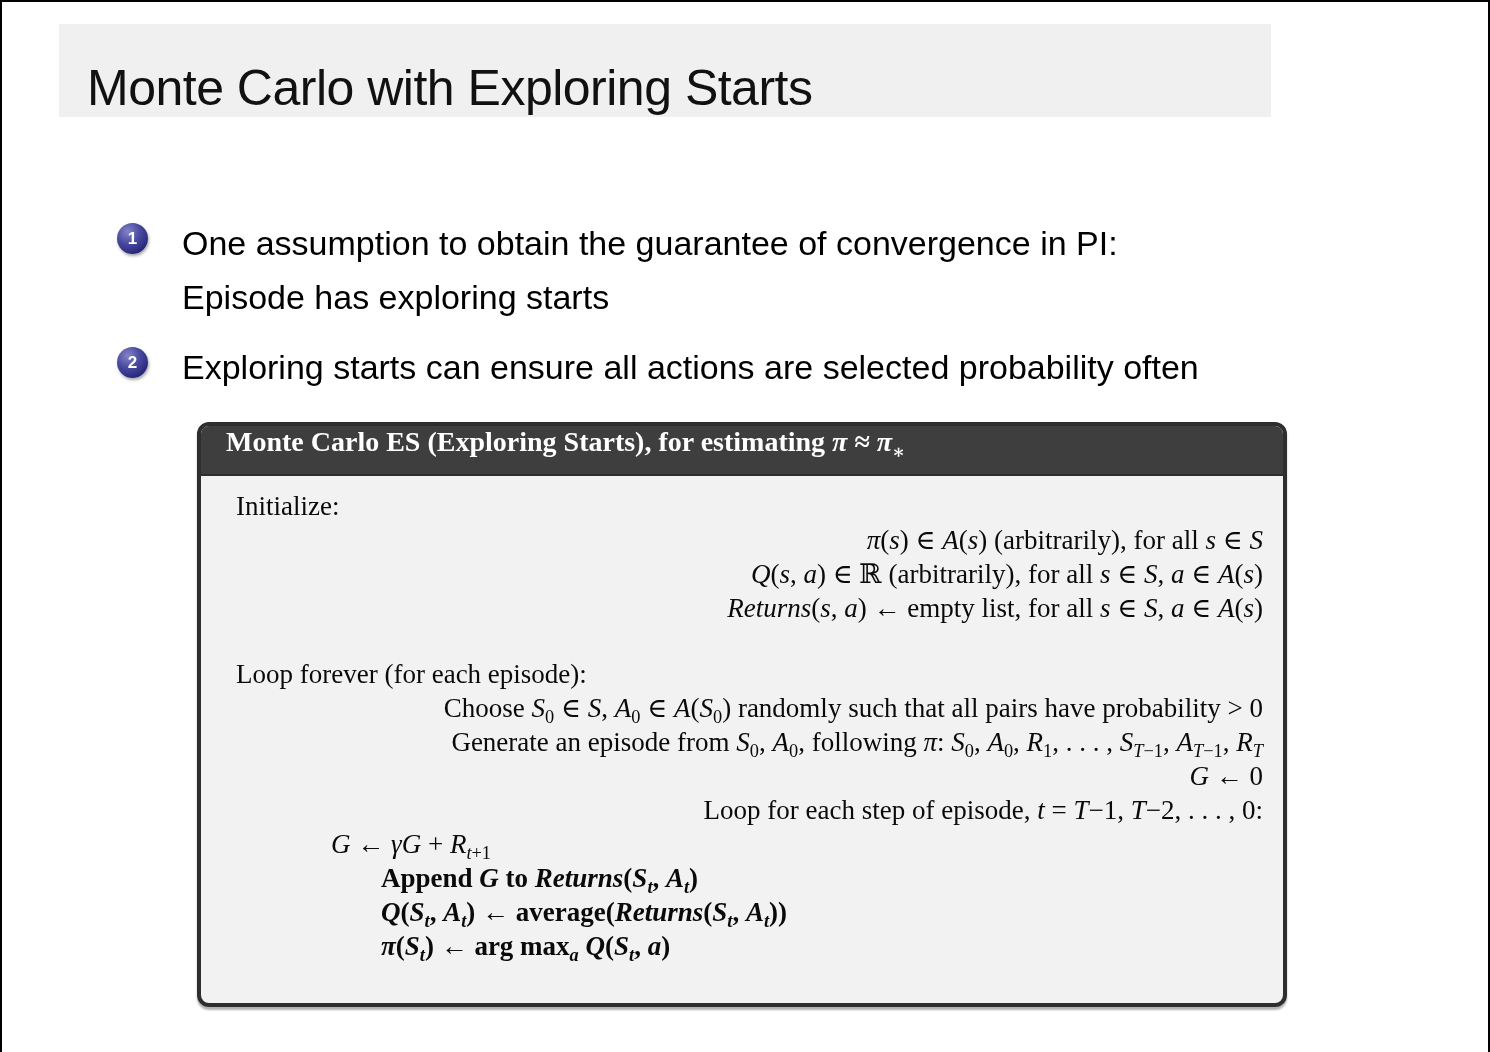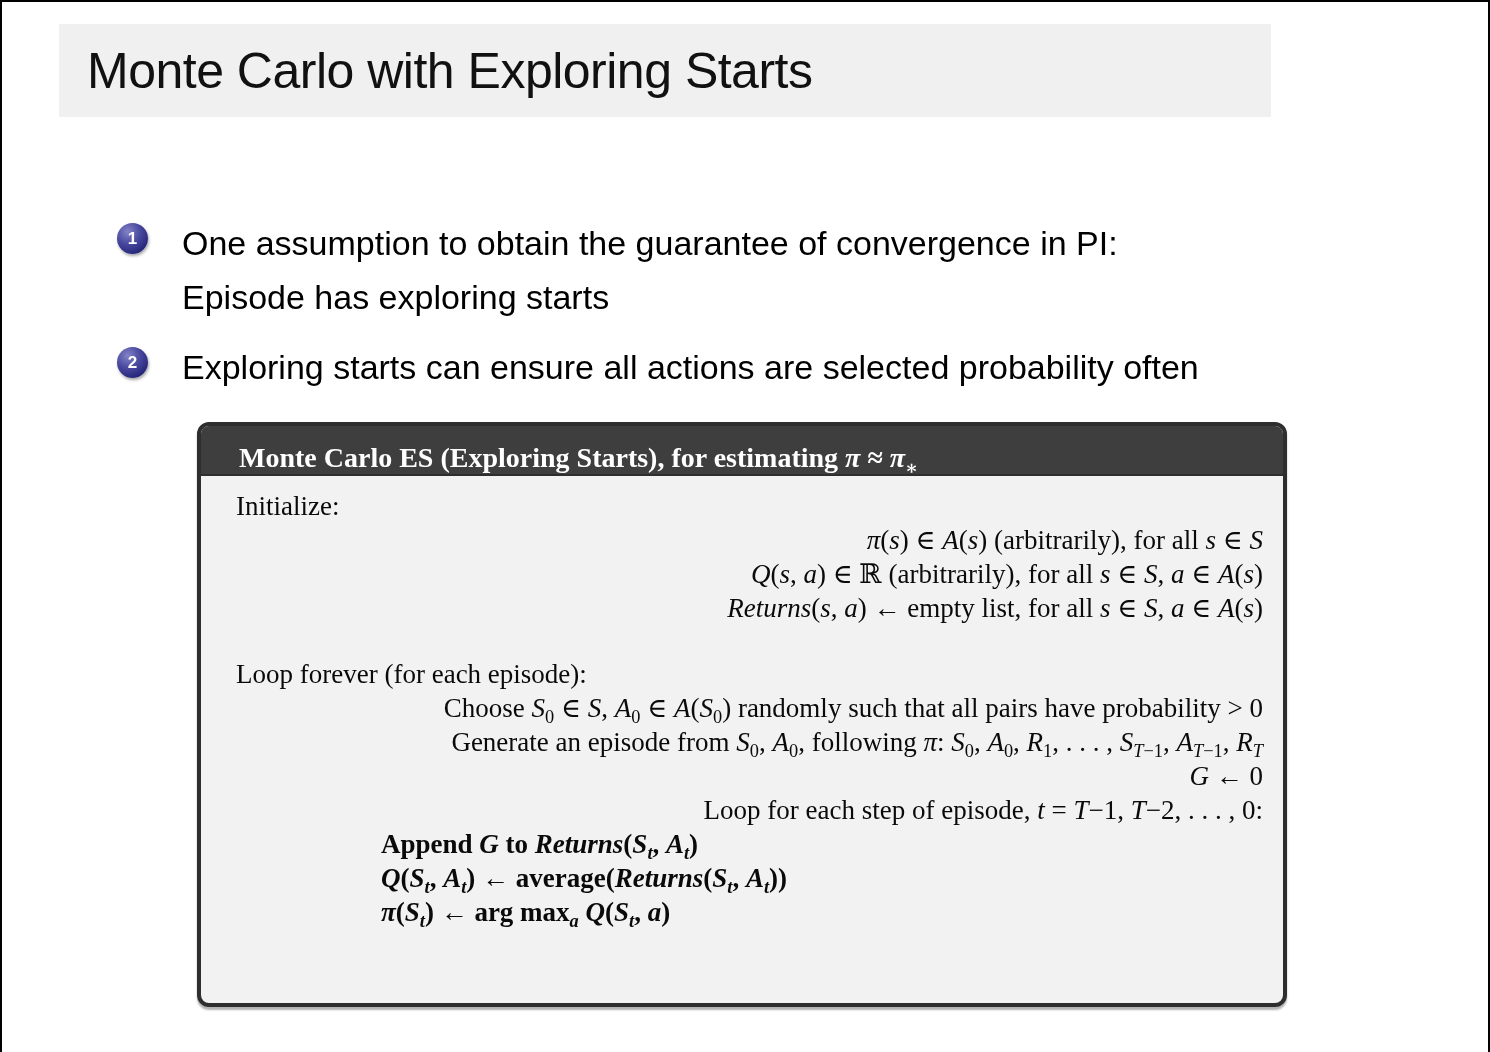--- a/index.html
+++ b/index.html
@@ -20,21 +20,21 @@
 
   
   .title-bar {
     position: absolute;
     left: 57px;
     top: 22px;
     width: 1212px;
     height: 93px;
     background: var(--title_bar_bg, #f0f0f0);
     display: flex;
-    align-items: center;
+    align-items: flex-end;
     padding-left: 28px;
   }
   .title-bar h1 {
     font-size: 50px;
     font-weight: 500;
     letter-spacing: -0.5px;
     color: #111;
     font-family: "Liberation Sans", sans-serif;
   }
 
@@ -88,22 +88,22 @@
     border-radius: 12px;
     box-shadow: 0 3px 2px rgba(0,0,0,0.30);
     overflow: hidden;
     font-family: "Liberation Serif", "DejaVu Serif", "DejaVu Sans", serif;
   }
   .alg-header {
     height: 50px;
     background: var(--block_header_bg, #3e3e3e);
     color: #fff;
     display: flex;
-    align-items: flex-end;
-    padding-left: 38px;
+    align-items: flex-start;
+    padding-left: 25px;
     font-size: 28px;
     font-weight: bold;
     border-bottom: 2px solid var(--block_border, #2e2e2e);
   }
   .alg-body {
     padding: 13px 20px 20px 0;
     font-size: 27px;
     line-height: 34px;
     color: #0a0a0a;
   }
@@ -148,19 +148,20 @@
     <div class="alg-body">
       <div class="alg-line ind0">Initialize:</div>
       <div class="alg-line ind1"><i>π</i>(<i>s</i>) ∈ <span class="cal">A</span>(<i>s</i>) (arbitrarily), for all <i>s</i> ∈ <span class="cal">S</span></div>
       <div class="alg-line ind1"><i>Q</i>(<i>s</i>, <i>a</i>) ∈ ℝ (arbitrarily), for all <i>s</i> ∈ <span class="cal">S</span>, <i>a</i> ∈ <span class="cal">A</span>(<i>s</i>)</div>
       <div class="alg-line ind1"><i>Returns</i>(<i>s</i>, <i>a</i>) ← empty list, for all <i>s</i> ∈ <span class="cal">S</span>, <i>a</i> ∈ <span class="cal">A</span>(<i>s</i>)</div>
       <div class="alg-line ind0 gap-before">Loop forever (for each episode):</div>
       <div class="alg-line ind1">Choose <i>S</i><sub>0</sub> ∈ <span class="cal">S</span>, <i>A</i><sub>0</sub> ∈ <span class="cal">A</span>(<i>S</i><sub>0</sub>) randomly such that all pairs have probability &gt; 0</div>
       <div class="alg-line ind1">Generate an episode from <i>S</i><sub>0</sub>, <i>A</i><sub>0</sub>, following <i>π</i>: <i>S</i><sub>0</sub>, <i>A</i><sub>0</sub>, <i>R</i><sub>1</sub>, . . . , <i>S</i><sub><i>T</i>−1</sub>, <i>A</i><sub><i>T</i>−1</sub>, <i>R</i><sub><i>T</i></sub></div>
       <div class="alg-line ind1"><i>G</i> ← 0</div>
       <div class="alg-line ind1">Loop for each step of episode, <i>t</i> = <i>T</i>−1, <i>T</i>−2, . . . , 0:</div>
+      <div class="alg-line ind2"><i>G</i> ← <i>γG</i> + <i>R</i><sub><i>t</i>+1</sub></div>
       <div class="alg-line ind3">Append <i>G</i> to <i>Returns</i>(<i>S</i><sub><i>t</i></sub>, <i>A</i><sub><i>t</i></sub>)</div>
       <div class="alg-line ind3"><i>Q</i>(<i>S</i><sub><i>t</i></sub>, <i>A</i><sub><i>t</i></sub>) ← average(<i>Returns</i>(<i>S</i><sub><i>t</i></sub>, <i>A</i><sub><i>t</i></sub>))</div>
       <div class="alg-line ind3"><i>π</i>(<i>S</i><sub><i>t</i></sub>) ← arg max<sub><i>a</i></sub> <i>Q</i>(<i>S</i><sub><i>t</i></sub>, <i>a</i>)</div>
     </div>
   </div>
 
 </div>
 
 </body></html>

